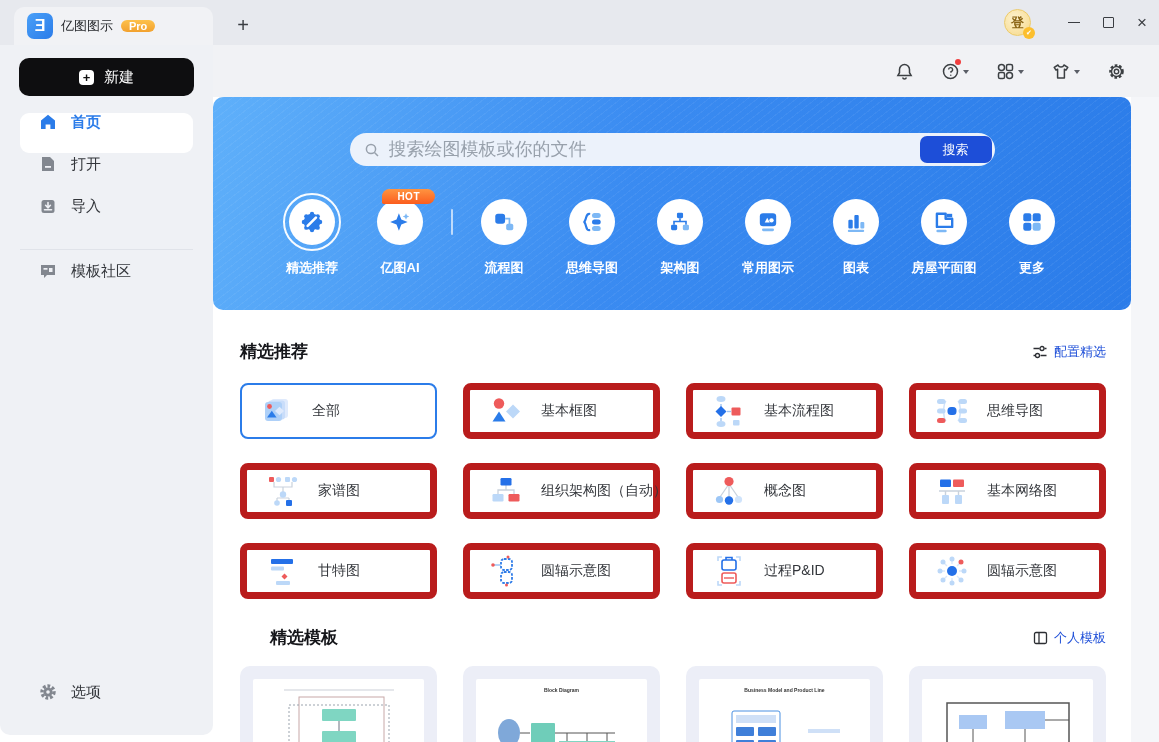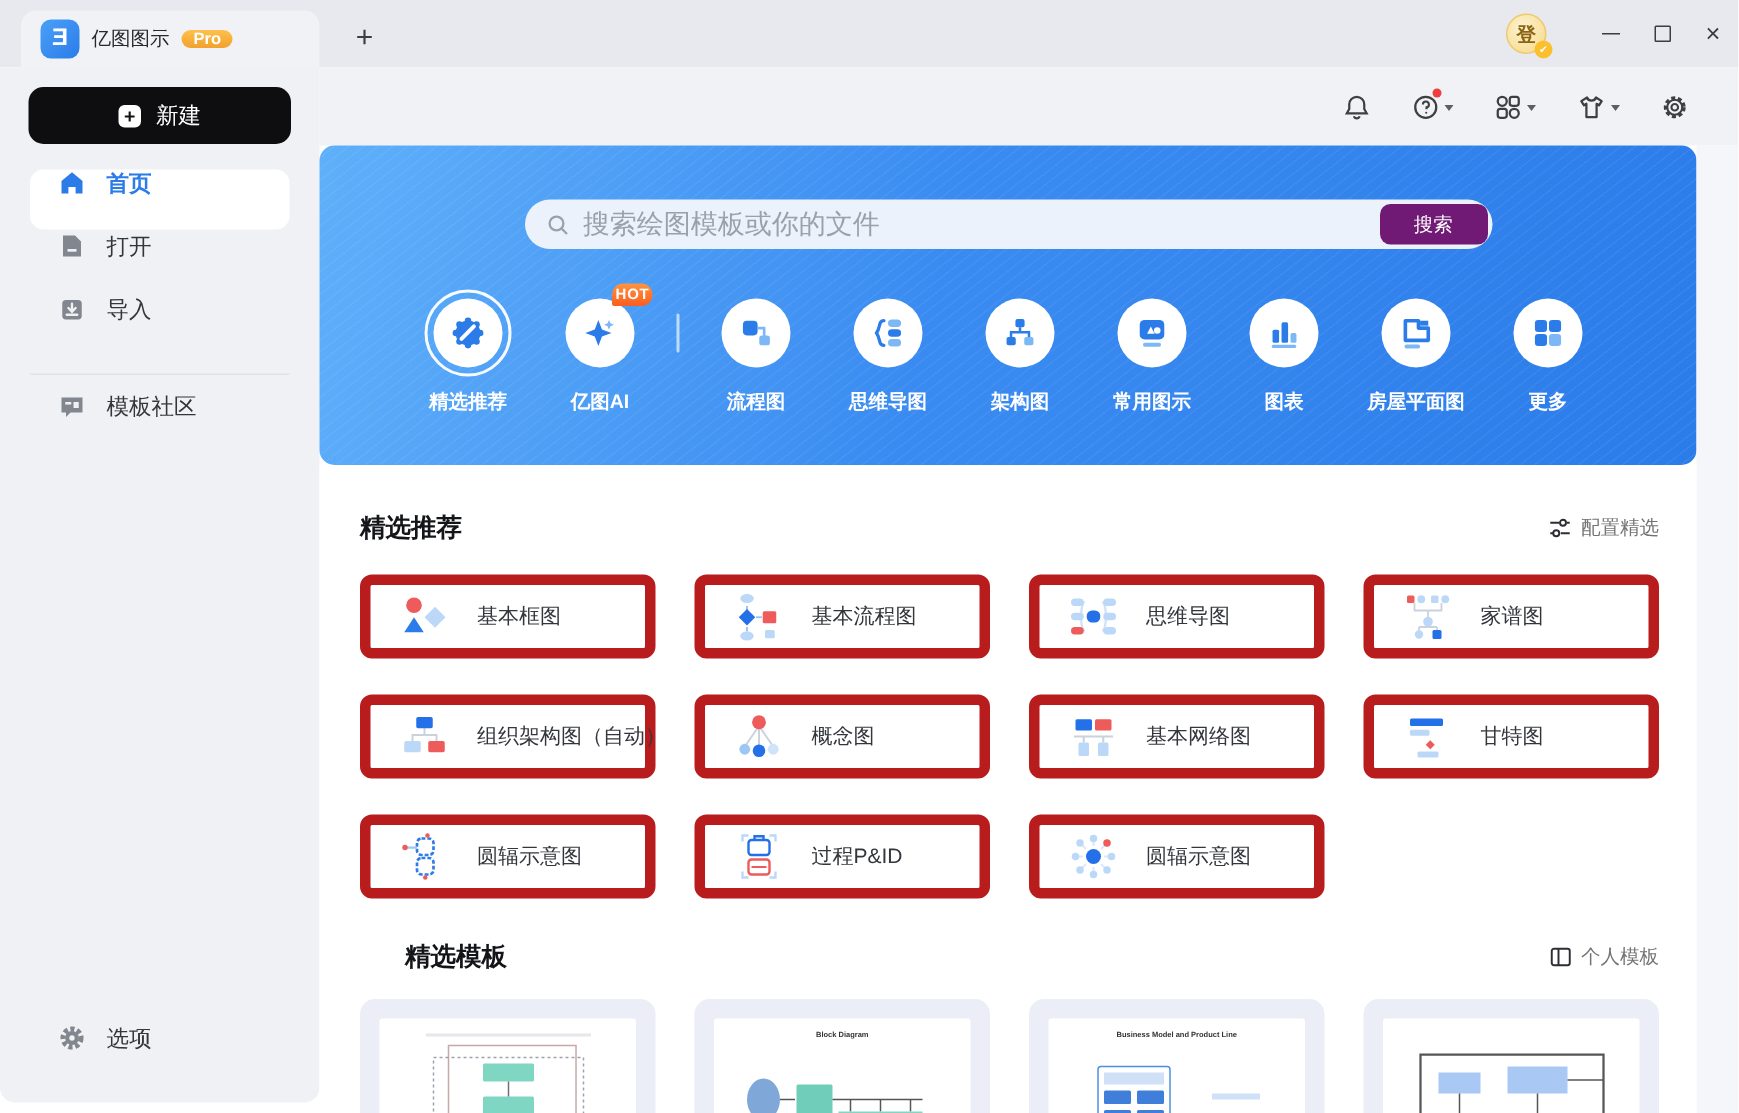--- a/index.html
+++ b/index.html
@@ -93,46 +93,46 @@
     position:relative; margin:36px auto 0; width:645px; height:33px;
     background:#ecf2fb; border-radius:17px;
     display:flex; align-items:center; padding:0 3px 0 14px; gap:9px;
   }
   .search input {
     flex:1; border:none; outline:none; background:transparent; font-size:18px; color:#333;
     font-family:"Liberation Sans",sans-serif;
   }
   .search input::placeholder { color:#98a1ac; }
   .search-btn {
-    width:72px; height:27px; background:#701a75; border:none; border-radius:7px;
+    width:72px; height:27px; background:#1d4ed8; border:none; border-radius:7px;
     color:#fff; font-size:13px; cursor:pointer; font-family:"Liberation Sans",sans-serif;
   }
   .cats { position:relative; display:flex; justify-content:center; margin-top:27px; }
   .cat { width:88px; display:flex; flex-direction:column; align-items:center; cursor:pointer; }
   .cat-iconarea { height:58px; display:flex; align-items:center; justify-content:center; position:relative; }
   .cat-circle { width:46px; height:46px; border-radius:50%; background:#fff;
     display:flex; align-items:center; justify-content:center; }
   .cat-ring { width:58px; height:58px; border:2px solid rgba(255,255,255,0.95); border-radius:50%;
     display:flex; align-items:center; justify-content:center; }
   .cat-label { margin-top:8px; font-size:13px; font-weight:bold; color:#fff; white-space:nowrap; }
   .hot-badge {
-    position:absolute; top:-4px; right:-12px; padding:2px 2px;
+    position:absolute; top:-4px; right:-12px; padding:2px 15px;
     background:linear-gradient(180deg,#ff9440,#fb5d1e);
     border-radius:9px 9px 9px 2px; color:#fff; font-size:10px; font-weight:bold; letter-spacing:.5px;
   }
   .cat-divider { width:2px; height:26px; background:rgba(255,255,255,0.65); border-radius:1px;
     margin:16px 7px 0 7px; align-self:flex-start; }
   
   .gutter { position:absolute; right:0; top:97px; width:28px; height:645px; background:#f5f6f9; }
   
   .content { position:absolute; left:213px; top:310px; width:918px; height:432px; background:#fff;
     padding:30px 25px 0 27px; overflow:hidden; }
   .sec-head { display:flex; justify-content:space-between; align-items:center; }
   .sec-title { font-size:17px; font-weight:bold; color:#141519; }
-  .sec-action { display:flex; align-items:center; gap:6px; font-size:13px; color:#737373; cursor:pointer; }
+  .sec-action { display:flex; align-items:center; gap:6px; font-size:13px; color:#1d4ed8; cursor:pointer; }
   .cards { margin-top:20px; display:grid; grid-template-columns:repeat(4,197px); gap:24px 26px; }
   .card {
     height:56px; background:#fff; border:7px solid #b91c1c; border-radius:8px;
     display:flex; align-items:center; gap:16px; padding-left:17px; cursor:pointer;
   }
   .card.selected { border:2px solid #2b7ce9; padding-left:16px; }
   .card svg { flex:0 0 38px; display:block; }
   .card-label { font-size:14px; color:#33363b; white-space:nowrap; }
   .tmpl-head { margin-top:27px;margin-left:30px; }
   .thumbs { margin-top:17px; display:grid; grid-template-columns:repeat(4,197px); gap:26px; }
@@ -417,20 +417,31 @@
         <path d="M1.5 3.5 h6 M12.5 3.5 h2 M1.5 10.5 h2 M8.5 10.5 h6"></path>
         <circle cx="10" cy="3.5" r="2"></circle>
           <circle cx="5.5" cy="10.5" r="2"></circle>
       </svg>
       <span>配置精选</span>
     </div>
   </div>
 
   <div class="cards">
 
+    <div class="card selected">
+      <svg viewBox="0 0 38 38">
+        <rect x="13" y="7" width="17" height="19" rx="3" fill="#dfeafc"></rect>
+        <rect x="10" y="8.5" width="17" height="19" rx="3" fill="#c9ddfa"></rect>
+        <rect x="7" y="10" width="17" height="19" rx="3" fill="#aed0f8"></rect>
+        <circle cx="11.5" cy="14.5" r="2.4" fill="#ee5b5b"></circle>
+        <path d="M17 19 L21.5 14.8 26 19 21.5 23.2 z" fill="#dfeafc"></path>
+        <path d="M9 25.5 L13.8 18.8 18.6 25.5 z" fill="#2b7ce9"></path>
+      </svg>
+      <span class="card-label">全部</span>
+    </div>
 
     <div class="card">
       <svg viewBox="0 0 38 38">
         <circle cx="12" cy="11.5" r="5.2" fill="#ee5b5b"></circle>
         <path d="M5.5 29.5 L12 19.5 18.5 29.5 z" fill="#2b7ce9"></path>
         <path d="M26 12.5 L33 19.5 26 26.5 19 19.5 z" fill="#bcd8f8"></path>
       </svg>
       <span class="card-label">基本框图</span>
     </div>
 

